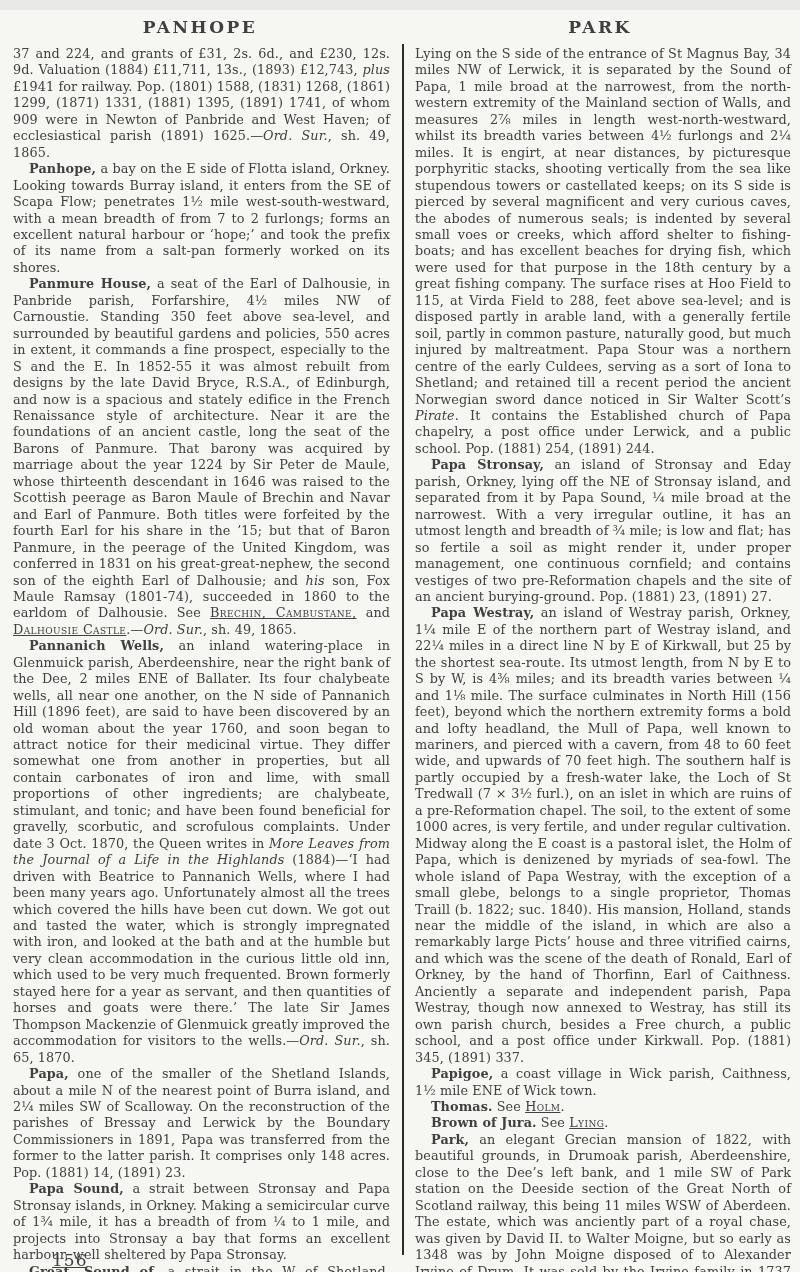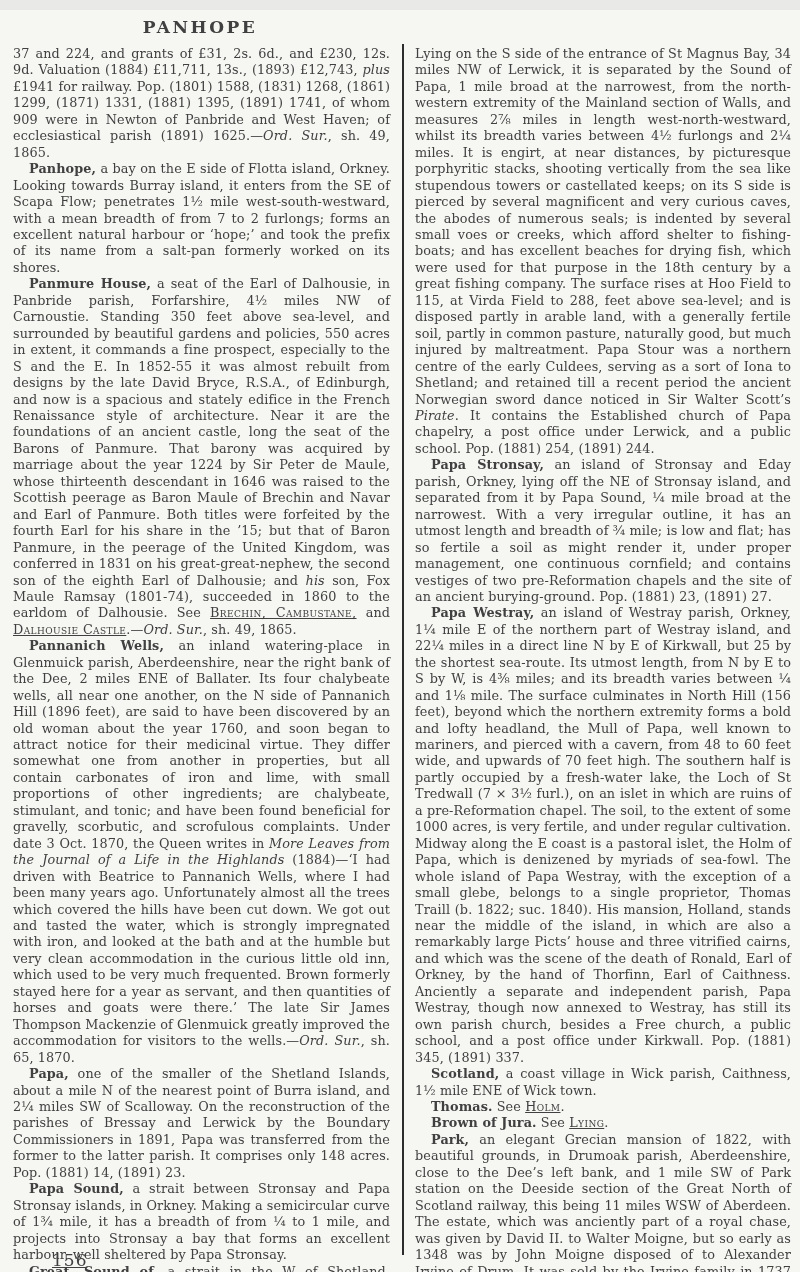--- a/index.html
+++ b/index.html
@@ -66,38 +66,39 @@
     letter-spacing: 1px;
     text-decoration: underline;
   }
 </style>
 </head>
 <body>
 
 <div class="page">
   <div class="running-heads">
     <div class="head left">PANHOPE</div>
+    <div class="head right">PARK</div>
   </div>
 
   <div class="columns">
     <div class="col left">
         <p class="para"><span>37 and 224, and grants of £31, 2s. 6d., and £230, 12s. 9d.  Valuation (1884) £11,711, 13s., (1893) £12,743, </span><span class="run-i">plus</span><span> £1941 for railway.  Pop. (1801) 1588, (1831) 1268, (1861) 1299, (1871) 1331, (1881) 1395, (1891) 1741, of whom 909 were in Newton of Panbride and West Haven; of ecclesiastical parish (1891) 1625.—</span><span class="run-i">Ord. Sur.</span><span>, sh. 49, 1865.</span></p>
         <p class="para indent"><span class="run-b">Panhope,</span><span> a bay on the E side of Flotta island, Orkney.  Looking towards Burray island, it enters from the SE of Scapa Flow; penetrates 1½ mile west-south-westward, with a mean breadth of from 7 to 2 furlongs; forms an excellent natural harbour or ‘hope;’ and took the prefix of its name from a salt-pan formerly worked on its shores.</span></p>
         <p class="para indent"><span class="run-b">Panmure House,</span><span> a seat of the Earl of Dalhousie, in Panbride parish, Forfarshire, 4½ miles NW of Carnoustie.  Standing 350 feet above sea-level, and surrounded by beautiful gardens and policies, 550 acres in extent, it commands a fine prospect, especially to the S and the E.  In 1852-55 it was almost rebuilt from designs by the late David Bryce, R.S.A., of Edinburgh, and now is a spacious and stately edifice in the French Renaissance style of architecture.  Near it are the foundations of an ancient castle, long the seat of the Barons of Panmure.  That barony was acquired by marriage about the year 1224 by Sir Peter de Maule, whose thirteenth descendant in 1646 was raised to the Scottish peerage as Baron Maule of Brechin and Navar and Earl of Panmure.  Both titles were forfeited by the fourth Earl for his share in the ’15; but that of Baron Panmure, in the peerage of the United Kingdom, was conferred in 1831 on his great-great-nephew, the second son of the eighth Earl of Dalhousie; and </span><span class="run-i">his</span><span> son, Fox Maule Ramsay (1801-74), succeeded in 1860 to the earldom of Dalhousie.  See </span><span class="run-sc">Brechin, Cambustane,</span><span> and </span><span class="run-sc">Dalhousie Castle</span><span>.—</span><span class="run-i">Ord. Sur.</span><span>, sh. 49, 1865.</span></p>
         <p class="para indent"><span class="run-b">Pannanich Wells,</span><span> an inland watering-place in Glenmuick parish, Aberdeenshire, near the right bank of the Dee, 2 miles ENE of Ballater.  Its four chalybeate wells, all near one another, on the N side of Pannanich Hill (1896 feet), are said to have been discovered by an old woman about the year 1760, and soon began to attract notice for their medicinal virtue.  They differ somewhat one from another in properties, but all contain carbonates of iron and lime, with small proportions of other ingredients; are chalybeate, stimulant, and tonic; and have been found beneficial for gravelly, scorbutic, and scrofulous complaints.  Under date 3 Oct. 1870, the Queen writes in </span><span class="run-i">More Leaves from the Journal of a Life in the Highlands</span><span> (1884)—‘I had driven with Beatrice to Pannanich Wells, where I had been many years ago. Unfortunately almost all the trees which covered the hills have been cut down.  We got out and tasted the water, which is strongly impregnated with iron, and looked at the bath and at the humble but very clean accommodation in the curious little old inn, which used to be very much frequented.  Brown formerly stayed here for a year as servant, and then quantities of horses and goats were there.’  The late Sir James Thompson Mackenzie of Glenmuick greatly improved the accommodation for visitors to the wells.—</span><span class="run-i">Ord. Sur.</span><span>, sh. 65, 1870.</span></p>
         <p class="para indent"><span class="run-b">Papa,</span><span> one of the smaller of the Shetland Islands, about a mile N of the nearest point of Burra island, and 2¼ miles SW of Scalloway.  On the reconstruction of the parishes of Bressay and Lerwick by the Boundary Commissioners in 1891, Papa was transferred from the former to the latter parish.  It comprises only 148 acres.  Pop. (1881) 14, (1891) 23.</span></p>
         <p class="para indent"><span class="run-b">Papa Sound,</span><span> a strait between Stronsay and Papa Stronsay islands, in Orkney.  Making a semicircular curve of 1¾ mile, it has a breadth of from ¼ to 1 mile, and projects into Stronsay a bay that forms an excellent harbour, well sheltered by Papa Stronsay.</span></p>
         <p class="para indent"><span class="run-b">Great, Sound of,</span><span> a strait in the W of Shetland, between the Ness of Melby on the Mainland and Papa Stour island.  It is 2½ miles long and 1 mile broad at the narrowest; and it is swept by a rapid, dangerous, tidal current.</span></p>
       </div>
     <div class="divider"></div>
     <div class="col right">
         <p class="para"><span>Lying on the S side of the entrance of St Magnus Bay, 34 miles NW of Lerwick, it is separated by the Sound of Papa, 1 mile broad at the narrowest, from the north-western extremity of the Mainland section of Walls, and measures 2⅞ miles in length west-north-westward, whilst its breadth varies between 4½ furlongs and 2¼ miles. It is engirt, at near distances, by picturesque porphyritic stacks, shooting vertically from the sea like stupendous towers or castellated keeps; on its S side is pierced by several magnificent and very curious caves, the abodes of numerous seals; is indented by several small voes or creeks, which afford shelter to fishing-boats; and has excellent beaches for drying fish, which were used for that purpose in the 18th century by a great fishing company.  The surface rises at Hoo Field to 115, at Virda Field to 288, feet above sea-level; and is disposed partly in arable land, with a generally fertile soil, partly in common pasture, naturally good, but much injured by maltreatment.  Papa Stour was a northern centre of the early Culdees, serving as a sort of Iona to Shetland; and retained till a recent period the ancient Norwegian sword dance noticed in Sir Walter Scott’s </span><span class="run-i">Pirate</span><span>.  It contains the Established church of Papa chapelry, a post office under Lerwick, and a public school.  Pop. (1881) 254, (1891) 244.</span></p>
         <p class="para indent"><span class="run-b">Papa Stronsay,</span><span> an island of Stronsay and Eday parish, Orkney, lying off the NE of Stronsay island, and separated from it by Papa Sound, ¼ mile broad at the narrowest.  With a very irregular outline, it has an utmost length and breadth of ¾ mile; is low and flat; has so fertile a soil as might render it, under proper management, one continuous cornfield; and contains vestiges of two pre-Reformation chapels and the site of an ancient burying-ground.  Pop. (1881) 23, (1891) 27.</span></p>
         <p class="para indent"><span class="run-b">Papa Westray,</span><span> an island of Westray parish, Orkney, 1¼ mile E of the northern part of Westray island, and 22¼ miles in a direct line N by E of Kirkwall, but 25 by the shortest sea-route.  Its utmost length, from N by E to S by W, is 4⅜ miles; and its breadth varies between ¼ and 1⅛ mile.  The surface culminates in North Hill (156 feet), beyond which the northern extremity forms a bold and lofty headland, the Mull of Papa, well known to mariners, and pierced with a cavern, from 48 to 60 feet wide, and upwards of 70 feet high.  The southern half is partly occupied by a fresh-water lake, the Loch of St Tredwall (7 × 3½ furl.), on an islet in which are ruins of a pre-Reformation chapel. The soil, to the extent of some 1000 acres, is very fertile, and under regular cultivation.  Midway along the E coast is a pastoral islet, the Holm of Papa, which is denizened by myriads of sea-fowl.  The whole island of Papa Westray, with the exception of a small glebe, belongs to a single proprietor, Thomas Traill (b. 1822; suc. 1840).  His mansion, Holland, stands near the middle of the island, in which are also a remarkably large Picts’ house and three vitrified cairns, and which was the scene of the death of Ronald, Earl of Orkney, by the hand of Thorfinn, Earl of Caithness.  Anciently a separate and independent parish, Papa Westray, though now annexed to Westray, has still its own parish church, besides a Free church, a public school, and a post office under Kirkwall.  Pop. (1881) 345, (1891) 337.</span></p>
-        <p class="para indent"><span class="run-b">Scotland,</span><span> a coast village in Wick parish, Caithness, 1½ mile ENE of Wick town.</span></p>
+        <p class="para indent"><span class="run-b">Papigoe,</span><span> a coast village in Wick parish, Caithness, 1½ mile ENE of Wick town.</span></p>
         <p class="para indent"><span class="run-b">Thomas.</span><span>  See </span><span class="run-sc">Holm</span><span>.</span></p>
         <p class="para indent"><span class="run-b">Brown of Jura.</span><span>  See </span><span class="run-sc">Lying</span><span>.</span></p>
         <p class="para indent"><span class="run-b">Park,</span><span> an elegant Grecian mansion of 1822, with beautiful grounds, in Drumoak parish, Aberdeenshire, close to the Dee’s left bank, and 1 mile SW of Park station on the Deeside section of the Great North of Scotland railway, this being 11 miles WSW of Aberdeen.  The estate, which was anciently part of a royal chase, was given by David II. to Walter Moigne, but so early as 1348 was by John Moigne disposed of to Alexander Irvine of Drum.  It was sold by the Irvine family in 1737 to Mr Duff of Culter; in 1807 to Thomas Burnett for £9000; in 1821 to William Moir; and in 1839 for £28,000 to Mr Kinloch.  The present proprietor is James Penny, Esq.—</span></p>
       </div>
   </div>
 
   <div class="page-number">156</div>
 </div>
 
 </body></html>

